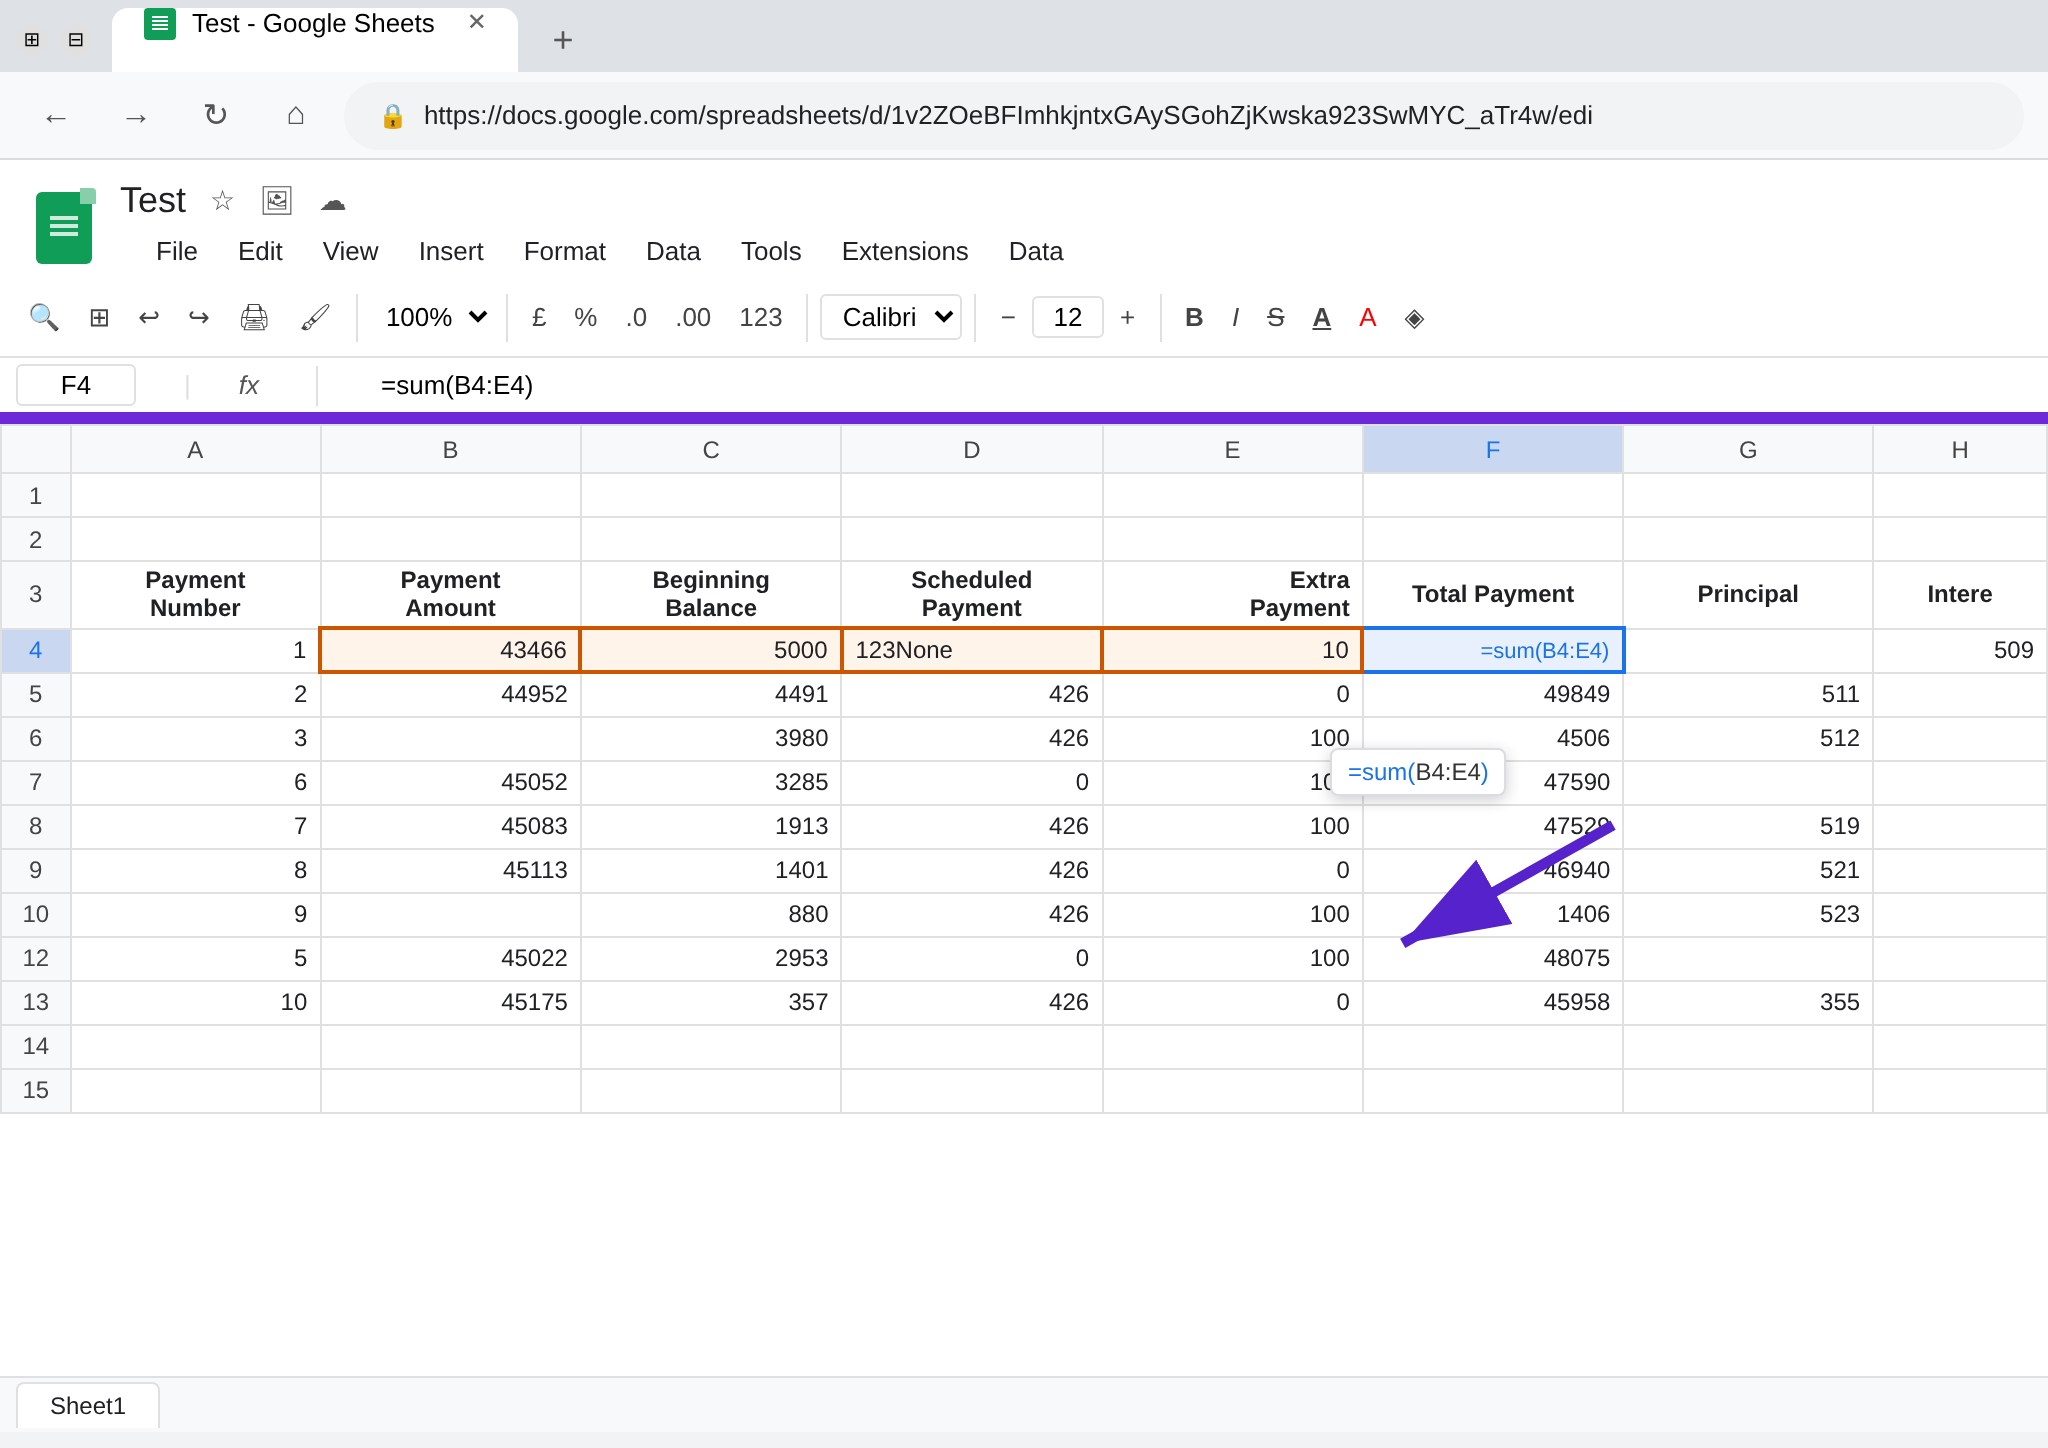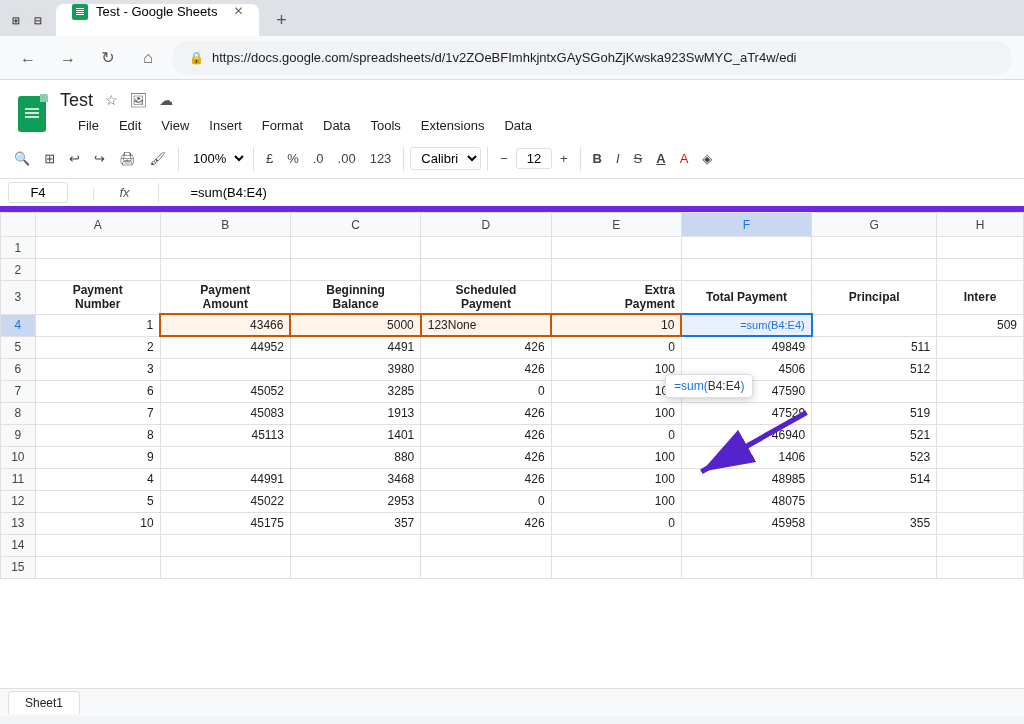--- a/index.html
+++ b/index.html
@@ -353,31 +353,20 @@
             <td>9</td>
             <td></td>
             <td>880</td>
             <td>426</td>
             <td>100</td>
             <td>1406</td>
             <td>523</td>
             <td></td>
           </tr>
 
-          <tr>
-            <td class="row-header">11</td>
-            <td>4</td>
-            <td>44991</td>
-            <td>3468</td>
-            <td>426</td>
-            <td>100</td>
-            <td>48985</td>
-            <td>514</td>
-            <td></td>
-          </tr>
 
           <tr>
             <td class="row-header">12</td>
             <td>5</td>
             <td>45022</td>
             <td>2953</td>
             <td>0</td>
             <td>100</td>
             <td>48075</td>
             <td></td>

